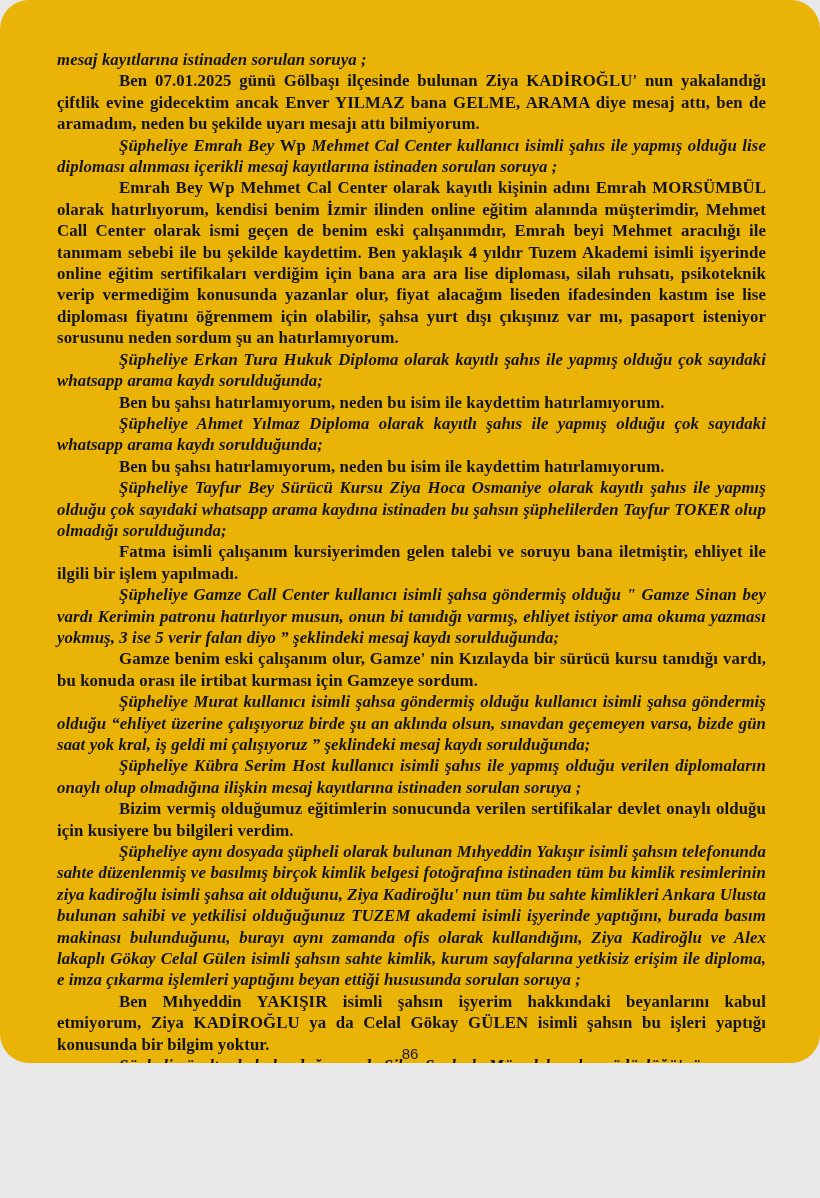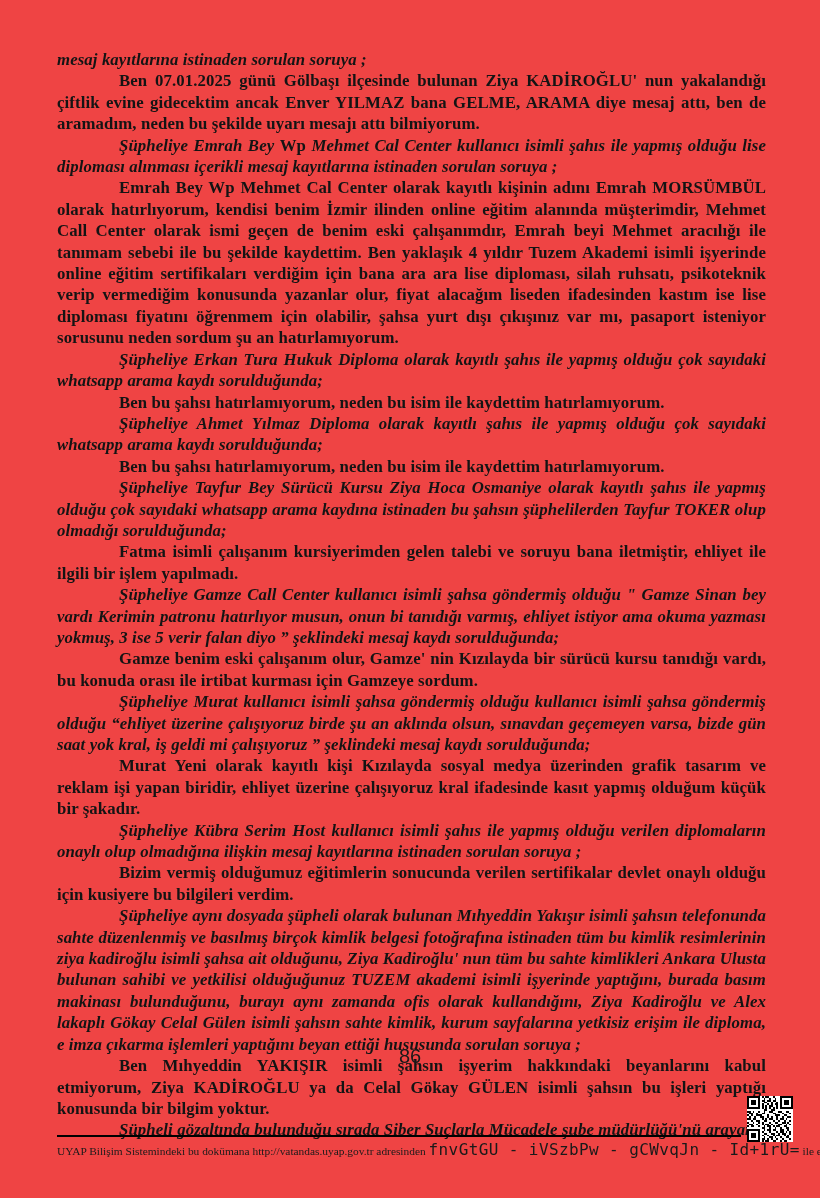--- a/index.html
+++ b/index.html
@@ -1,42 +1,43 @@
 <!DOCTYPE html>
 <html lang="tr"><head>
 <meta charset="utf-8">
 <style>
   html,body{margin:0;padding:0;background:#e8e8e8;}
   .page{
     position:relative;
-    width:820px;height:1198px;
+    width:820px;height:1063px;
     margin:0 auto;
-    background:#ef4444;
+    background:#eab308;
     color:#141414;
     font-family:"Liberation Serif", serif;
     overflow:hidden;
+    border-radius:29px;
   }
   .content{
     position:absolute;
     left:57px;top:49px;width:709px;
     text-align:justify;
     font-size:16.8px;
     line-height:21.4px;
     letter-spacing:0.1px;
   }
   .para{margin:0;padding:0;}
   .para.indent{text-indent:62px;}
   .bi{font-weight:700;font-style:italic;}
   .r{font-weight:700;font-style:normal;}
   .page-number{
     position:absolute;
     left:0;top:1045px;width:100%;
     text-align:center;
     font-family:"Liberation Sans", sans-serif;
-    font-size:20px;
+    font-size:15px;
     color:#1a1a1a;
   }
   .footer-rule{
     position:absolute;
     left:57px;top:1135px;
     width:684px;height:2px;
     background:#000;
   }
   .footer-line{
     position:absolute;
@@ -72,21 +73,20 @@
       <p class="para indent"><span class="r">Emrah Bey Wp Mehmet Cal Center olarak kayıtlı kişinin adını Emrah MORSÜMBÜL olarak hatırlıyorum, kendisi benim İzmir ilinden online eğitim alanında müşterimdir, Mehmet Call Center olarak ismi geçen de benim eski çalışanımdır, Emrah beyi Mehmet aracılığı ile tanımam sebebi ile bu şekilde kaydettim. Ben yaklaşık 4 yıldır Tuzem Akademi isimli işyerinde online eğitim sertifikaları verdiğim için bana ara ara lise diploması, silah ruhsatı, psikoteknik verip vermediğim konusunda yazanlar olur, fiyat alacağım liseden ifadesinden kastım ise lise diploması fiyatını öğrenmem için olabilir, şahsa yurt dışı çıkışınız var mı, pasaport isteniyor sorusunu neden sordum şu an hatırlamıyorum.</span></p>
       <p class="para indent"><span class="bi">Şüpheliye Erkan Tura Hukuk Diploma olarak kayıtlı şahıs ile yapmış olduğu çok sayıdaki whatsapp arama kaydı sorulduğunda;</span></p>
       <p class="para indent"><span class="r">Ben bu şahsı hatırlamıyorum, neden bu isim ile kaydettim hatırlamıyorum.</span></p>
       <p class="para indent"><span class="bi">Şüpheliye Ahmet Yılmaz Diploma olarak kayıtlı şahıs ile yapmış olduğu çok sayıdaki whatsapp arama kaydı sorulduğunda;</span></p>
       <p class="para indent"><span class="r">Ben bu şahsı hatırlamıyorum, neden bu isim ile kaydettim hatırlamıyorum.</span></p>
       <p class="para indent"><span class="bi">Şüpheliye Tayfur Bey Sürücü Kursu Ziya Hoca Osmaniye olarak kayıtlı şahıs ile yapmış olduğu çok sayıdaki whatsapp arama kaydına istinaden bu şahsın şüphelilerden Tayfur TOKER olup olmadığı sorulduğunda;</span></p>
       <p class="para indent"><span class="r">Fatma isimli çalışanım kursiyerimden gelen talebi ve soruyu bana iletmiştir, ehliyet ile ilgili bir işlem yapılmadı.</span></p>
       <p class="para indent"><span class="bi">Şüpheliye Gamze Call Center kullanıcı isimli şahsa göndermiş olduğu " Gamze Sinan bey vardı Kerimin patronu hatırlıyor musun, onun bi tanıdığı varmış, ehliyet istiyor ama okuma yazması yokmuş, 3 ise 5 verir falan diyo ” şeklindeki mesaj kaydı sorulduğunda;</span></p>
       <p class="para indent"><span class="r">Gamze benim eski çalışanım olur, Gamze' nin Kızılayda bir sürücü kursu tanıdığı vardı, bu konuda orası ile irtibat kurması için Gamzeye sordum.</span></p>
       <p class="para indent"><span class="bi">Şüpheliye Murat kullanıcı isimli şahsa göndermiş olduğu kullanıcı isimli şahsa göndermiş olduğu “ehliyet üzerine çalışıyoruz birde şu an aklında olsun, sınavdan geçemeyen varsa, bizde gün saat yok kral, iş geldi mi çalışıyoruz ” şeklindeki mesaj kaydı sorulduğunda;</span></p>
-      <p class="para indent"><span class="r">Murat Yeni olarak kayıtlı kişi Kızılayda sosyal medya üzerinden grafik tasarım ve reklam işi yapan biridir, ehliyet üzerine çalışıyoruz kral ifadesinde kasıt yapmış olduğum küçük bir şakadır.</span></p>
       <p class="para indent"><span class="bi">Şüpheliye Kübra Serim Host kullanıcı isimli şahıs ile yapmış olduğu verilen diplomaların onaylı olup olmadığına ilişkin mesaj kayıtlarına istinaden sorulan soruya ;</span></p>
       <p class="para indent"><span class="r">Bizim vermiş olduğumuz eğitimlerin sonucunda verilen sertifikalar devlet onaylı olduğu için kusiyere bu bilgileri verdim.</span></p>
       <p class="para indent"><span class="bi">Şüpheliye aynı dosyada şüpheli olarak bulunan Mıhyeddin Yakışır isimli şahsın telefonunda sahte düzenlenmiş ve basılmış birçok kimlik belgesi fotoğrafına istinaden tüm bu kimlik resimlerinin ziya kadiroğlu isimli şahsa ait olduğunu, Ziya Kadiroğlu' nun tüm bu sahte kimlikleri Ankara Ulusta bulunan sahibi ve yetkilisi olduğuğunuz TUZEM akademi isimli işyerinde yaptığını, burada basım makinası bulunduğunu, burayı aynı zamanda ofis olarak kullandığını, Ziya Kadiroğlu ve Alex lakaplı Gökay Celal Gülen isimli şahsın sahte kimlik, kurum sayfalarına yetkisiz erişim ile diploma, e imza çıkarma işlemleri yaptığını beyan ettiği hususunda sorulan soruya ;</span></p>
       <p class="para indent"><span class="r">Ben Mıhyeddin YAKIŞIR isimli şahsın işyerim hakkındaki beyanlarını kabul etmiyorum, Ziya KADİROĞLU ya da Celal Gökay GÜLEN isimli şahsın bu işleri yaptığı konusunda bir bilgim yoktur.</span></p>
       <p class="para indent"><span class="bi">Şüpheli gözaltında bulunduğu sırada Siber Suçlarla Mücadele şube müdürlüğü'nü arayan</span></p>
     </main>
 
   <div class="page-number">86</div>
 
   <div class="footer-rule"></div>

